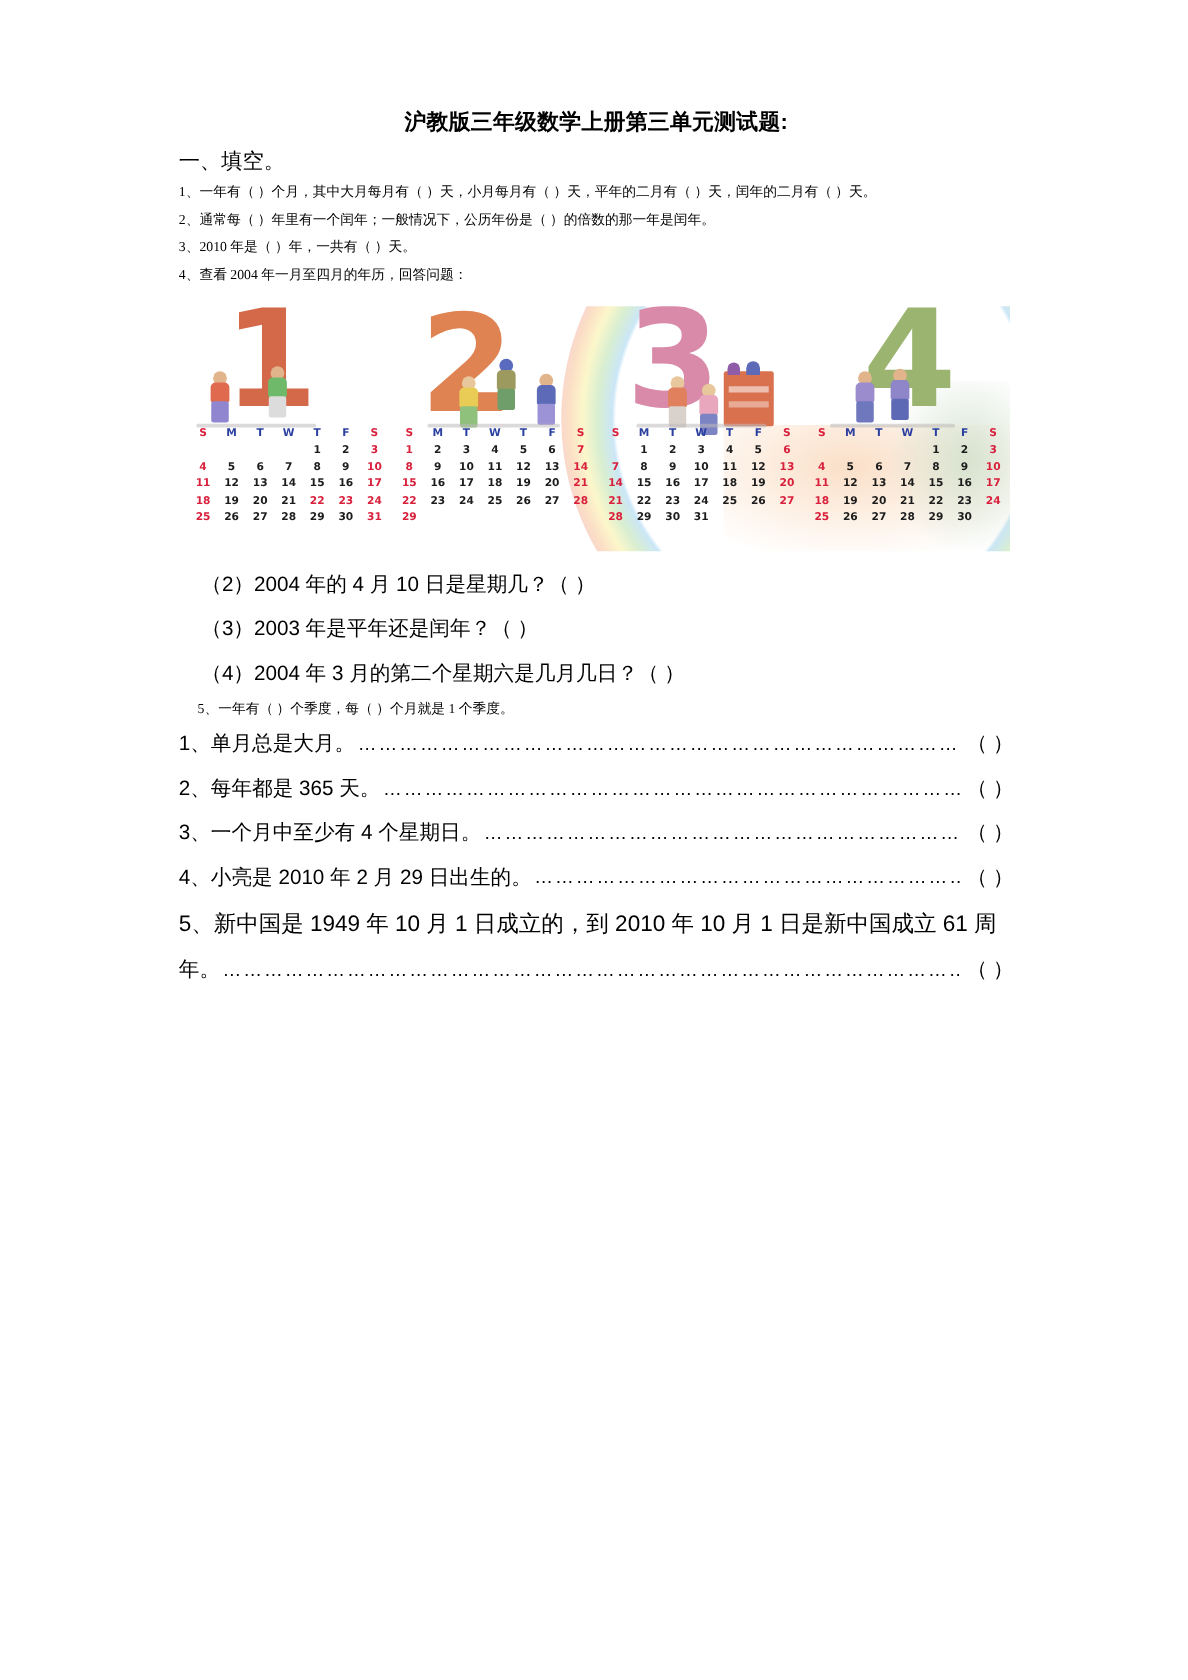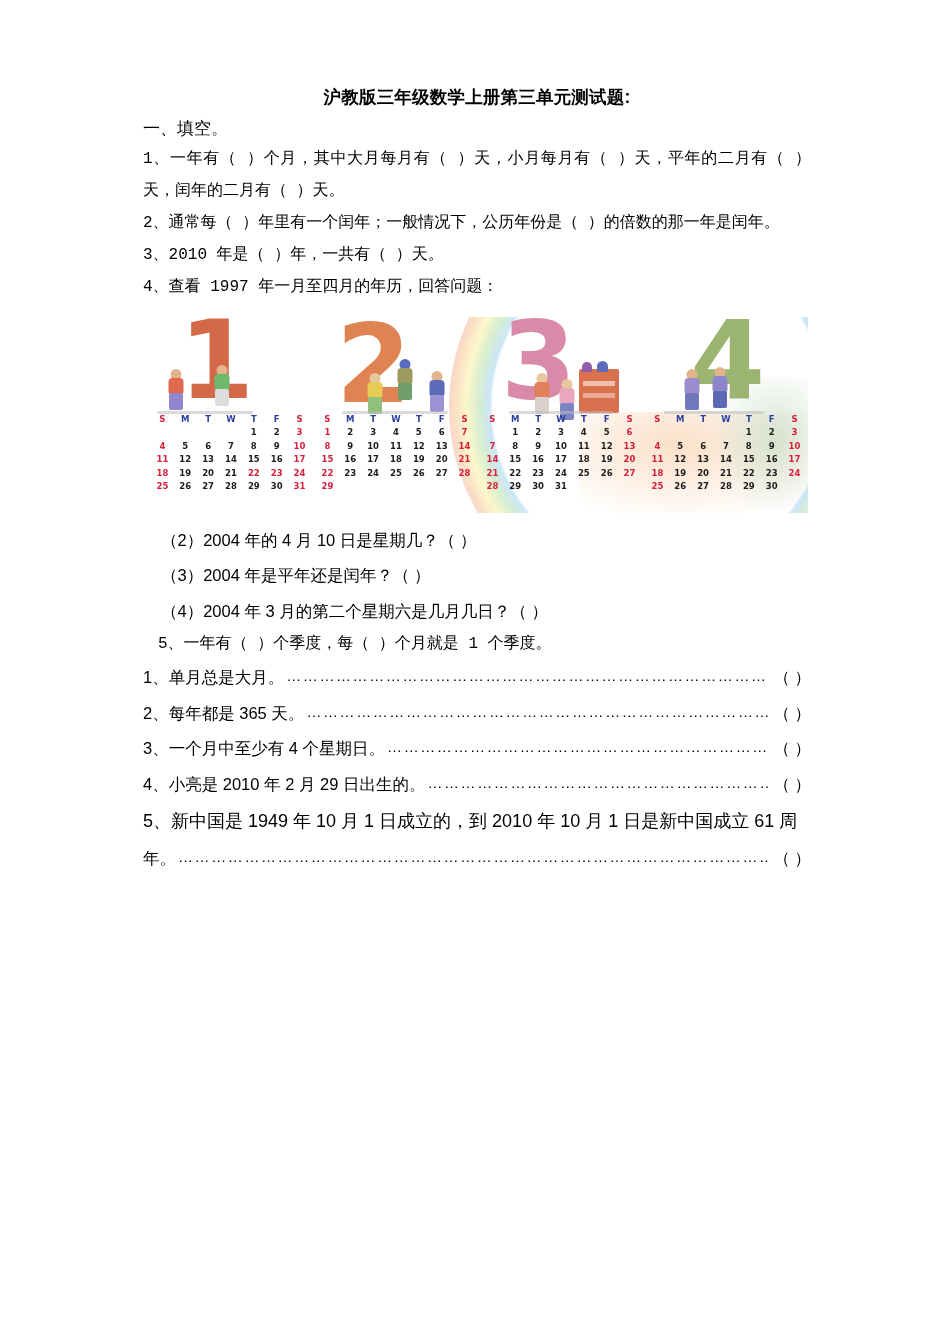--- a/index.html
+++ b/index.html
@@ -37,42 +37,42 @@
     margin: 0 0 6px 0;
     font-family: "Liberation Sans", "DejaVu Sans", sans-serif;
   }
   .sec-head {
     font-size: 17px;
     line-height: 1.55;
     margin: 0;
     font-family: "Liberation Sans", "DejaVu Sans", sans-serif;
   }
   .q-line {
-    font-size: 16px;
+    font-size: 11px;
     line-height: 2.0;
     margin: 0;
-    font-family: Liberation Mono, monospace;
+    font-family: Liberation Serif, serif;
     text-align: justify;
     text-justify: inter-ideograph;
   }
   .q-line.tight { line-height: 1.95; margin-left: 15px; }
   .sub-q {
     font-size: 16.5px;
     line-height: 2.15;
     margin: 0;
     padding-left: 18px;
     font-family: "Liberation Sans", "DejaVu Sans", sans-serif;
   }
   .tf-line {
     font-size: 16.5px;
     line-height: 2.15;
     margin: 0;
     font-family: "Liberation Sans", "DejaVu Sans", sans-serif;
     display: flex;
-    align-items: flex-start;
+    align-items: center;
     white-space: nowrap;
   }
   .tf-text { flex: 0 0 auto; }
   .tf-dots {
     flex: 1 1 auto;
     overflow: hidden;
     white-space: nowrap;
     letter-spacing: 1.6px;
     font-size: 15px;
     padding: 0 2px;
@@ -211,21 +211,21 @@
 <div class="page">
   <div class="content">
 
     <div class="doc-title">沪教版三年级数学上册第三单元测试题:</div>
 
     <div class="sec-head">一、填空。</div>
 
     <div class="q-line">1、一年有（  ）个月，其中大月每月有（  ）天，小月每月有（  ）天，平年的二月有（  ）天，闰年的二月有（  ）天。</div>
     <div class="q-line">2、通常每（  ）年里有一个闰年；一般情况下，公历年份是（  ）的倍数的那一年是闰年。</div>
     <div class="q-line">3、2010 年是（  ）年，一共有（  ）天。</div>
-    <div class="q-line">4、查看 1997 年一月至四月的年历，回答问题：</div>
+    <div class="q-line">4、查看 2004 年一月至四月的年历，回答问题：</div>
 
     <div class="cal-figure">
       <div class="cal-bg-rainbow"></div>
       <div class="cal-bg-peach"></div>
       <div class="cal-bg-green"></div>
 
       <div class="cal-month m1">
         <div class="big-num bn1">1</div>
         <div class="fig" style="left:16px; top:52px; width:22px; height:44px;">
           <span class="head" style="background:#e2b48c;"></span>
@@ -539,21 +539,21 @@
                   <td class="blk">30</td>
                   <td class="empty"></td>
                 </tr>
               </tbody>
             </table>
           </div>
       </div>
     </div>
 
     <div class="sub-q">（2）2004 年的 4 月 10 日是星期几？（      ）</div>
-    <div class="sub-q">（3）2004 年是平年还是闰年？（    ）</div>
+    <div class="sub-q">（3）2003 年是平年还是闰年？（    ）</div>
     <div class="sub-q">（4）2004 年 3 月的第二个星期六是几月几日？（    ）</div>
 
     <div class="q-line tight">5、一年有（ ）个季度，每（ ）个月就是 1 个季度。</div>
 
     <div id="tf-list">
         <div class="tf-line">
           <span class="tf-text">1、单月总是大月。</span>
           <span class="tf-dots">…………………………………………………………………………………………………………………………………………</span>
           <span class="tf-paren">（    ）</span>
         </div>

